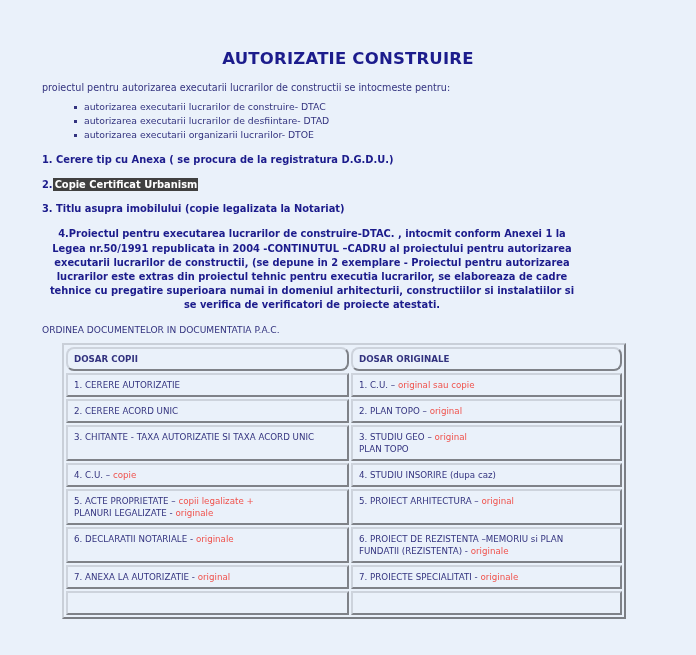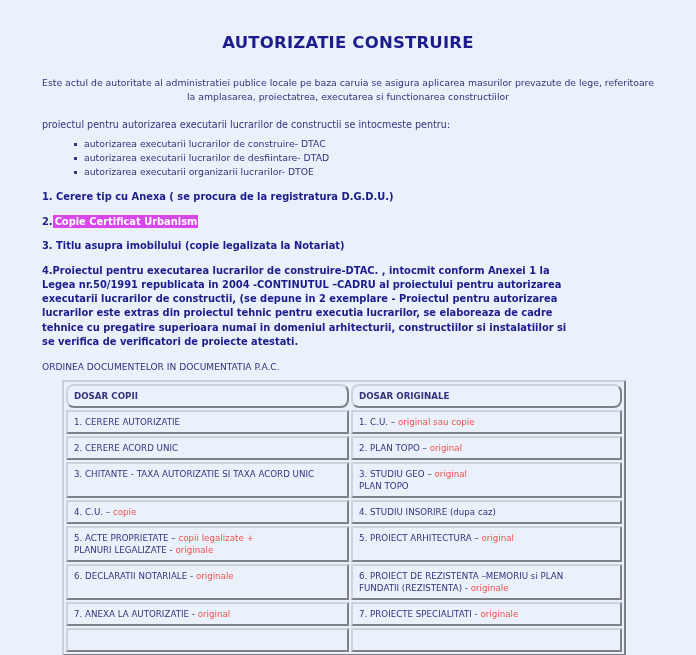--- a/index.html
+++ b/index.html
@@ -12,21 +12,21 @@
     overflow: hidden;
     background: #eaf1fa;
     font-family: "DejaVu Sans", sans-serif;
     color: #2a2a7a;
   }
   .page {
     position: relative;
     width: 696px;
     height: 514px;
     box-sizing: border-box;
-    padding: 0 14px;
+    padding: 16px 14px;
   }
   .doc-title {
     text-align: center;
     font-size: 16.5px;
     font-weight: bold;
     color: #1c1c8c;
     letter-spacing: 0.2px;
     margin: 0;
     padding-top: 33px;
     font-family: "DejaVu Sans", sans-serif;
@@ -79,23 +79,24 @@
     font-weight: bold;
     color: #1c1c8c;
     margin: 0;
     padding: 11px 0 0 28px;
     line-height: 1.35;
   }
   .num-line.para {
     padding-top: 12px;
     padding-right: 100px;
     line-height: 1.42;
+    text-align: center;
   }
   .hl {
-    background: #d946ef;
+    background: #404040;
     color: #ffffff;
     padding: 1px 1px 1px 2px;
   }
   .ordinea {
     font-size: 9.1px;
     color: #33337f;
     margin: 0;
     padding: 13px 0 0 28px;
     font-weight: normal;
   }
@@ -133,21 +134,20 @@
   .red { color: #f0524c; }
   .blk { color: #33337f; }
 </style>
 </head>
 <body>
 
 <div class="page">
 
   <h1 class="doc-title">AUTORIZATIE CONSTRUIRE</h1>
 
-  <p class="intro">Este actul de autoritate al administratiei publice locale pe baza caruia se asigura aplicarea masurilor prevazute de lege, referitoare la amplasarea, proiectatrea, executarea si functionarea constructiilor</p>
 
   <p class="lead">proiectul pentru autorizarea executarii lucrarilor de constructii se intocmeste pentru:</p>
 
   <ul class="dtac-list">
     <li>autorizarea executarii lucrarilor de construire- DTAC</li>
     <li>autorizarea executarii lucrarilor de desfiintare- DTAD</li>
     <li>autorizarea executarii organizarii lucrarilor- DTOE</li>
   </ul>
 
 

